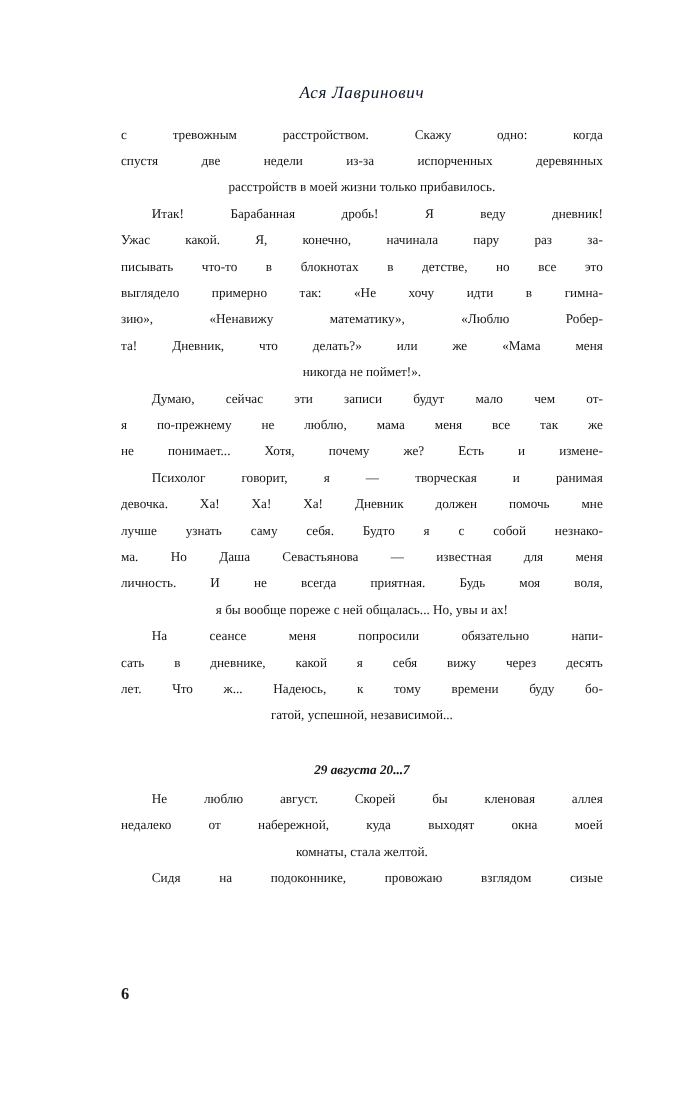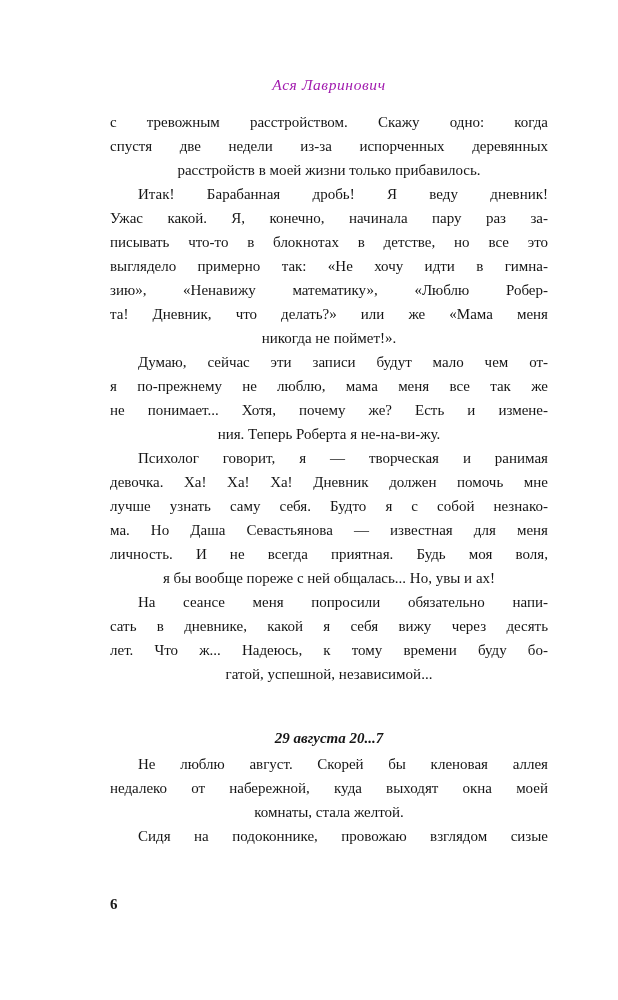--- a/index.html
+++ b/index.html
@@ -17,33 +17,33 @@
     background: #ffffff;
     overflow: hidden;
   }
   .running-header {
     position: absolute;
     top: 76px; left: 110px; width: 438px;
     text-align: center;
     font-style: italic;
     font-size: 15.5px;
     letter-spacing: 0.6px;
-    color: #a21caf;
+    color: #0f172a;
   }
   .page-body {
     position: absolute;
     top: 110px; left: 110px; width: 438px;
-    font-size: 15px;
+    font-size: 12px;
     line-height: 24px;
   }
   .para { margin: 0; }
   .para.date {
     font-style: italic;
     font-weight: 600;
-    margin-top: 40px;
+    margin-top: 26px;
     margin-bottom: 2px;
   }
   .line { text-align: center; }
   .line.just {
     text-align: justify;
     text-align-last: justify;
   }
   .line.indent { text-indent: 28px; }
   .page-number {
     position: absolute;
@@ -71,21 +71,20 @@
         <div class="line just">писывать что-то в блокнотах в детстве, но все это</div>
         <div class="line just">выглядело примерно так: «Не хочу идти в гимна-</div>
         <div class="line just">зию», «Ненавижу математику», «Люблю Робер-</div>
         <div class="line just">та! Дневник, что делать?» или же «Мама меня</div>
         <div class="line">никогда не поймет!».</div>
       </div>
       <div class="para body">
         <div class="line just indent">Думаю, сейчас эти записи будут мало чем от-</div>
         <div class="line just">я по-прежнему не люблю, мама меня все так же</div>
         <div class="line just">не понимает... Хотя, почему же? Есть и измене-</div>
-        <div class="line">ния. Теперь Роберта я не-на-ви-жу.</div>
       </div>
       <div class="para body">
         <div class="line just indent">Психолог говорит, я — творческая и ранимая</div>
         <div class="line just">девочка. Ха! Ха! Ха! Дневник должен помочь мне</div>
         <div class="line just">лучше узнать саму себя. Будто я с собой незнако-</div>
         <div class="line just">ма. Но Даша Севастьянова — известная для меня</div>
         <div class="line just">личность. И не всегда приятная. Будь моя воля,</div>
         <div class="line">я бы вообще пореже с ней общалась... Но, увы и ах!</div>
       </div>
       <div class="para body">

